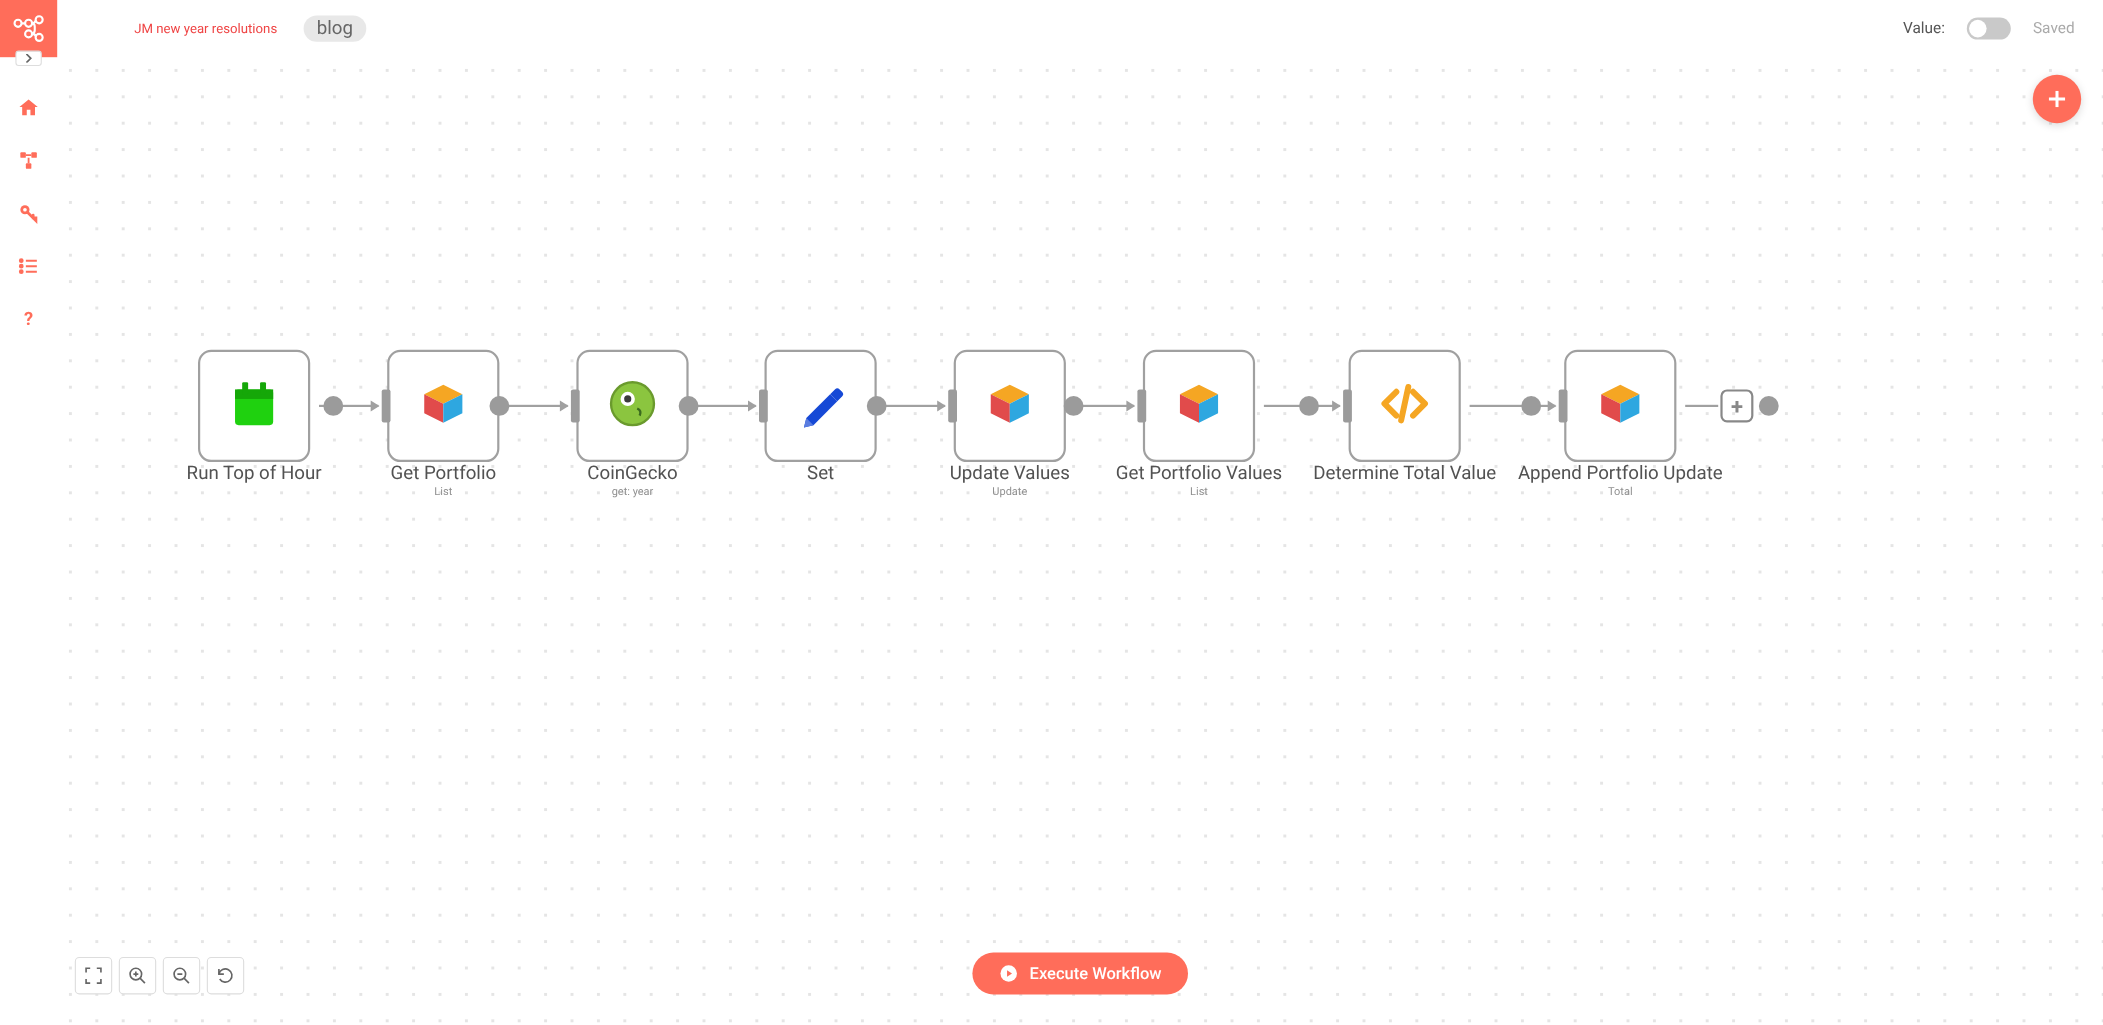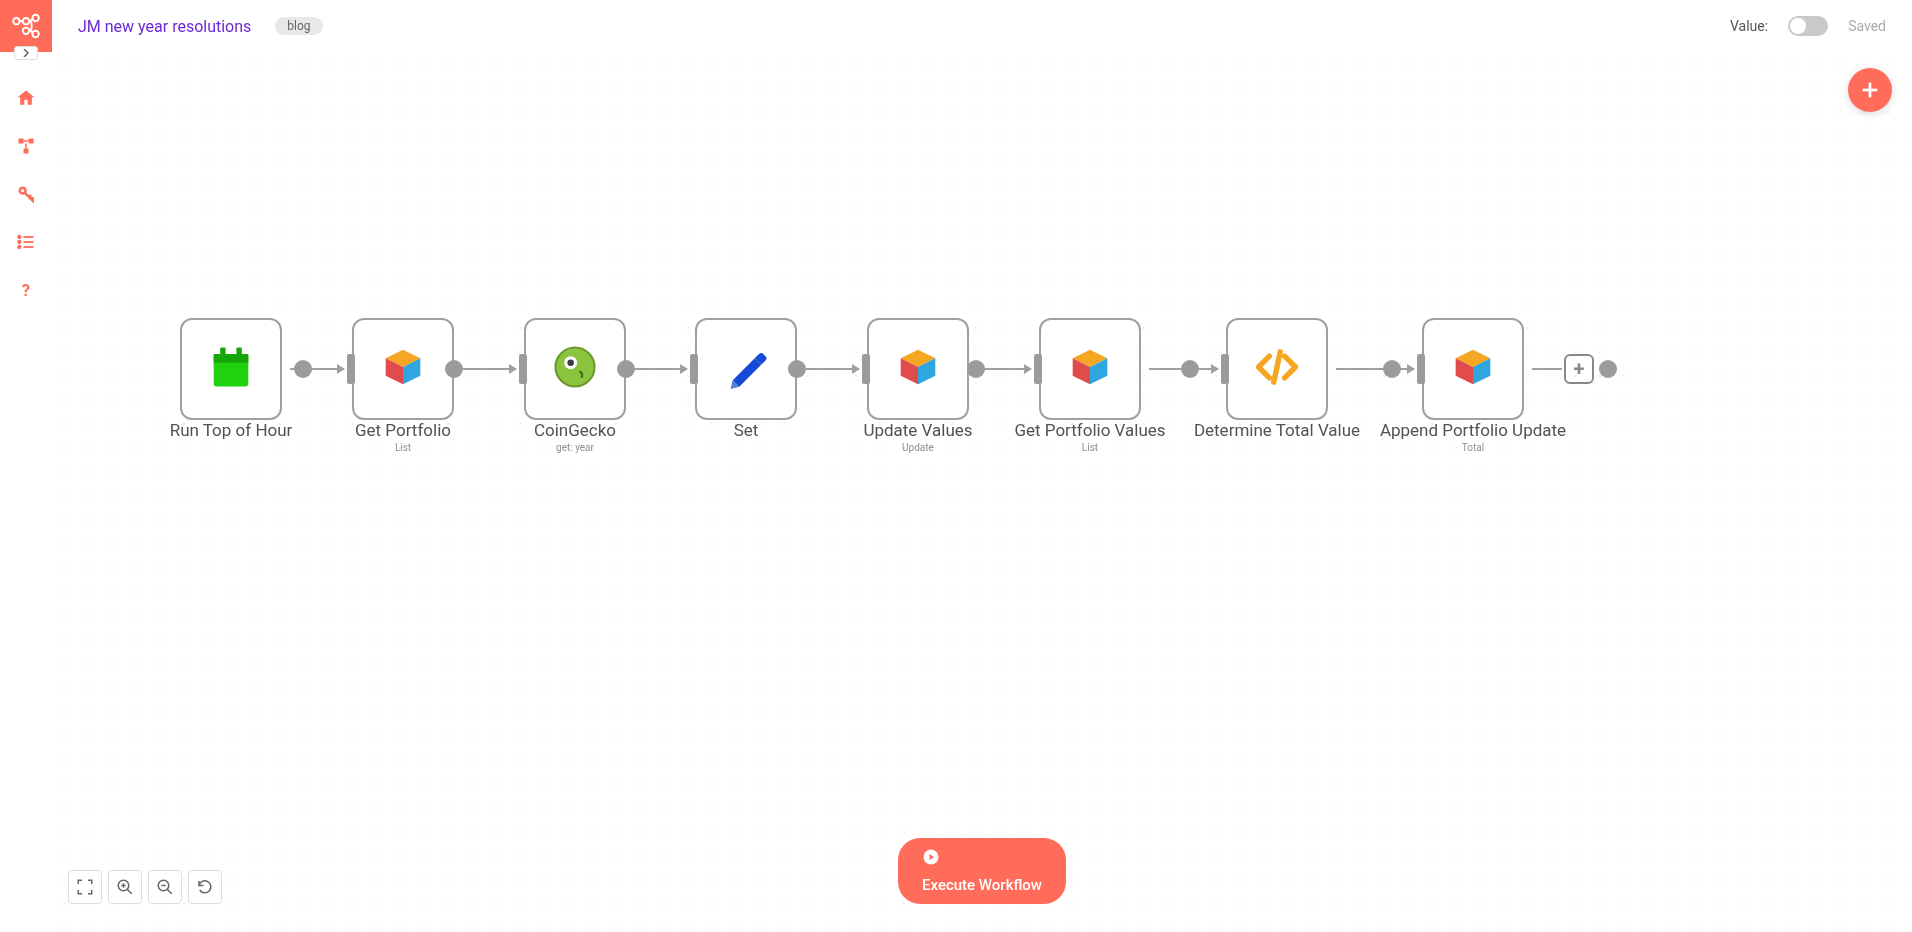--- a/index.html
+++ b/index.html
@@ -9,22 +9,22 @@
 .sidebar { position:absolute; left:0; top:0; width:52px; height:100%; background:#fff; z-index:10; display:flex; flex-direction:column; align-items:center; }
 .logo { width:52px; height:52px; background:#ff6d5a; display:flex; align-items:center; justify-content:center; position:relative; }
 .logo svg { width:32px; height:32px; }
 .expand-handle { position:absolute; left:14px; top:46px; width:24px; height:14px; background:#fff; border:1px solid #ddd; border-radius:3px; display:flex; align-items:center; justify-content:center; cursor:pointer; z-index:11; }
 .side-item { width:52px; height:48px; display:flex; align-items:center; justify-content:center; color:#ff6d5a; cursor:pointer; }
 .side-item svg { width:20px; height:20px; }
 .side-gap { height:22px; }
 
 
 .header { position:absolute; left:52px; top:0; right:0; height:52px; display:flex; align-items:center; padding:0 26px; }
-.wf-title { font-size:16px; color:#6d28d9; margin-right:24px; }
-.tag { background:#e8e8e8; color:#666; font-size:12px; padding:2px 12px; border-radius:12px; }
+.wf-title { font-size:12px; color:#ef4444; margin-right:24px;margin-left:44px; }
+.tag { background:#e8e8e8; color:#666; font-size:17px; padding:2px 12px; border-radius:12px; }
 .header-right { margin-left:auto; display:flex; align-items:center; gap:20px; }
 .active-label { font-size:14px; color:#555; }
 .toggle { width:40px; height:20px; background:#c9c9c9; border-radius:12px; position:relative; cursor:pointer; }
 .toggle-knob { width:16px; height:16px; background:#fff; border-radius:50%; position:absolute; left:2px; top:2px; }
 .saved { font-size:14px; color:#aaa; }
 
 
 .canvas { position:absolute; left:52px; top:52px; right:0; bottom:0; background:#fff;
   background-image:radial-gradient(circle,#e5e5e5 1.5px,transparent 1.5px);
   background-size:24px 24px;
@@ -51,21 +51,21 @@
 
 .term-plus { position:absolute; width:30px; height:30px; border:2px solid #888; border-radius:6px; display:flex; align-items:center; justify-content:center; color:#888; font-size:20px; font-weight:bold; cursor:pointer; top:302px; }
 .term-line { position:absolute; top:316px; height:2px; background:#a0a0a0; }
 
 
 .tools { position:absolute; left:16px; bottom:28px; display:flex; gap:6px; }
 .tool-btn { width:34px; height:34px; border:1px solid #ddd; border-radius:4px; background:#fff; display:flex; align-items:center; justify-content:center; cursor:pointer; color:#666; }
 .tool-btn svg { width:18px; height:18px; }
 
 
-.exec { position:absolute; left:50%; transform:translateX(-50%); bottom:28px; background:#ff6d5a; color:#fff; font-size:15px; font-weight:500; padding:10px 24px; border-radius:22px; display:flex; align-items:flex-start; gap:10px; cursor:pointer;flex-direction:column; }
+.exec { position:absolute; left:50%; transform:translateX(-50%); bottom:28px; background:#ff6d5a; color:#fff; font-size:15px; font-weight:500; padding:10px 24px; border-radius:22px; display:flex; align-items:flex-end; gap:10px; cursor:pointer; }
 .exec svg { width:18px; height:18px; }
 
 
 .ic-box svg { width:52px; height:52px; }
 
 
 .inbar { position:absolute; left:-5px; top:36px; width:8px; height:30px; background:#9b9b9b; border-radius:2px; }
 </style>
 </head>
 <body>

